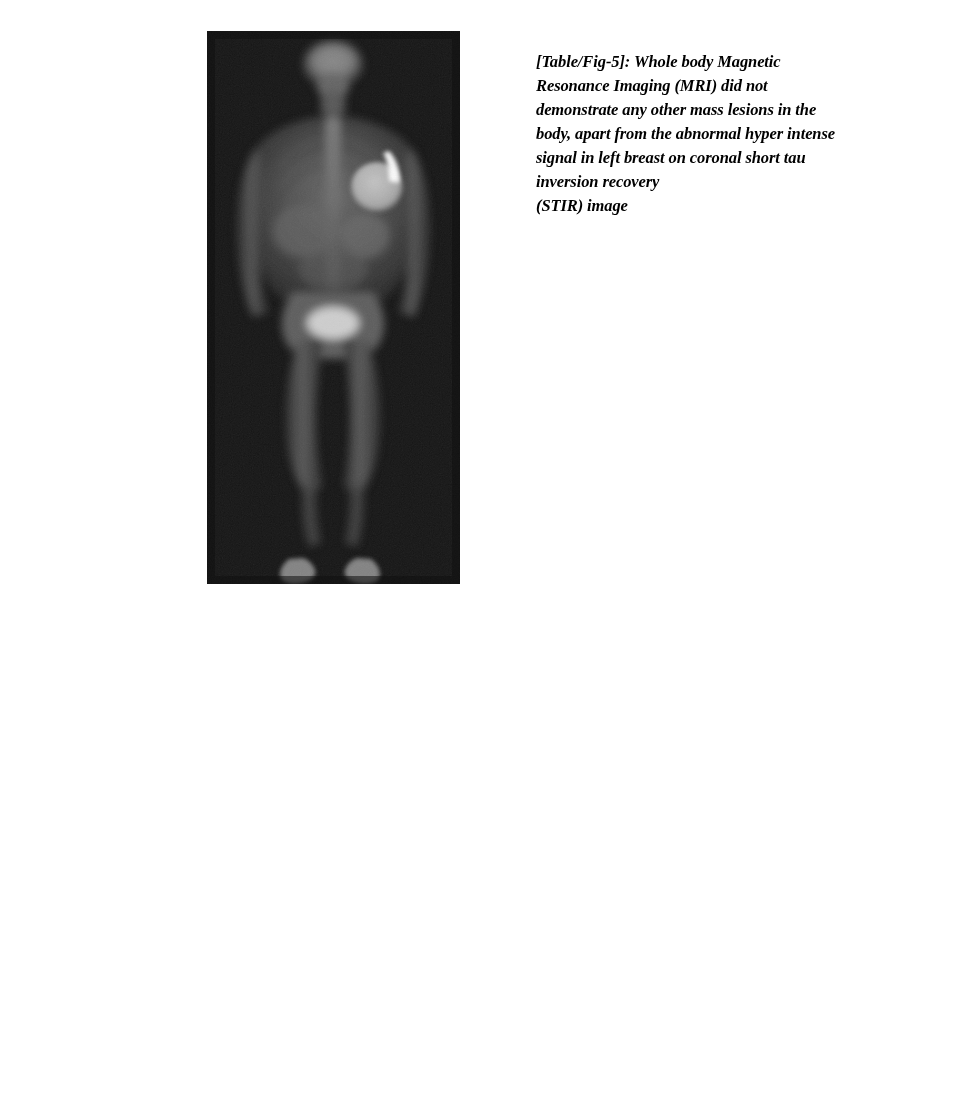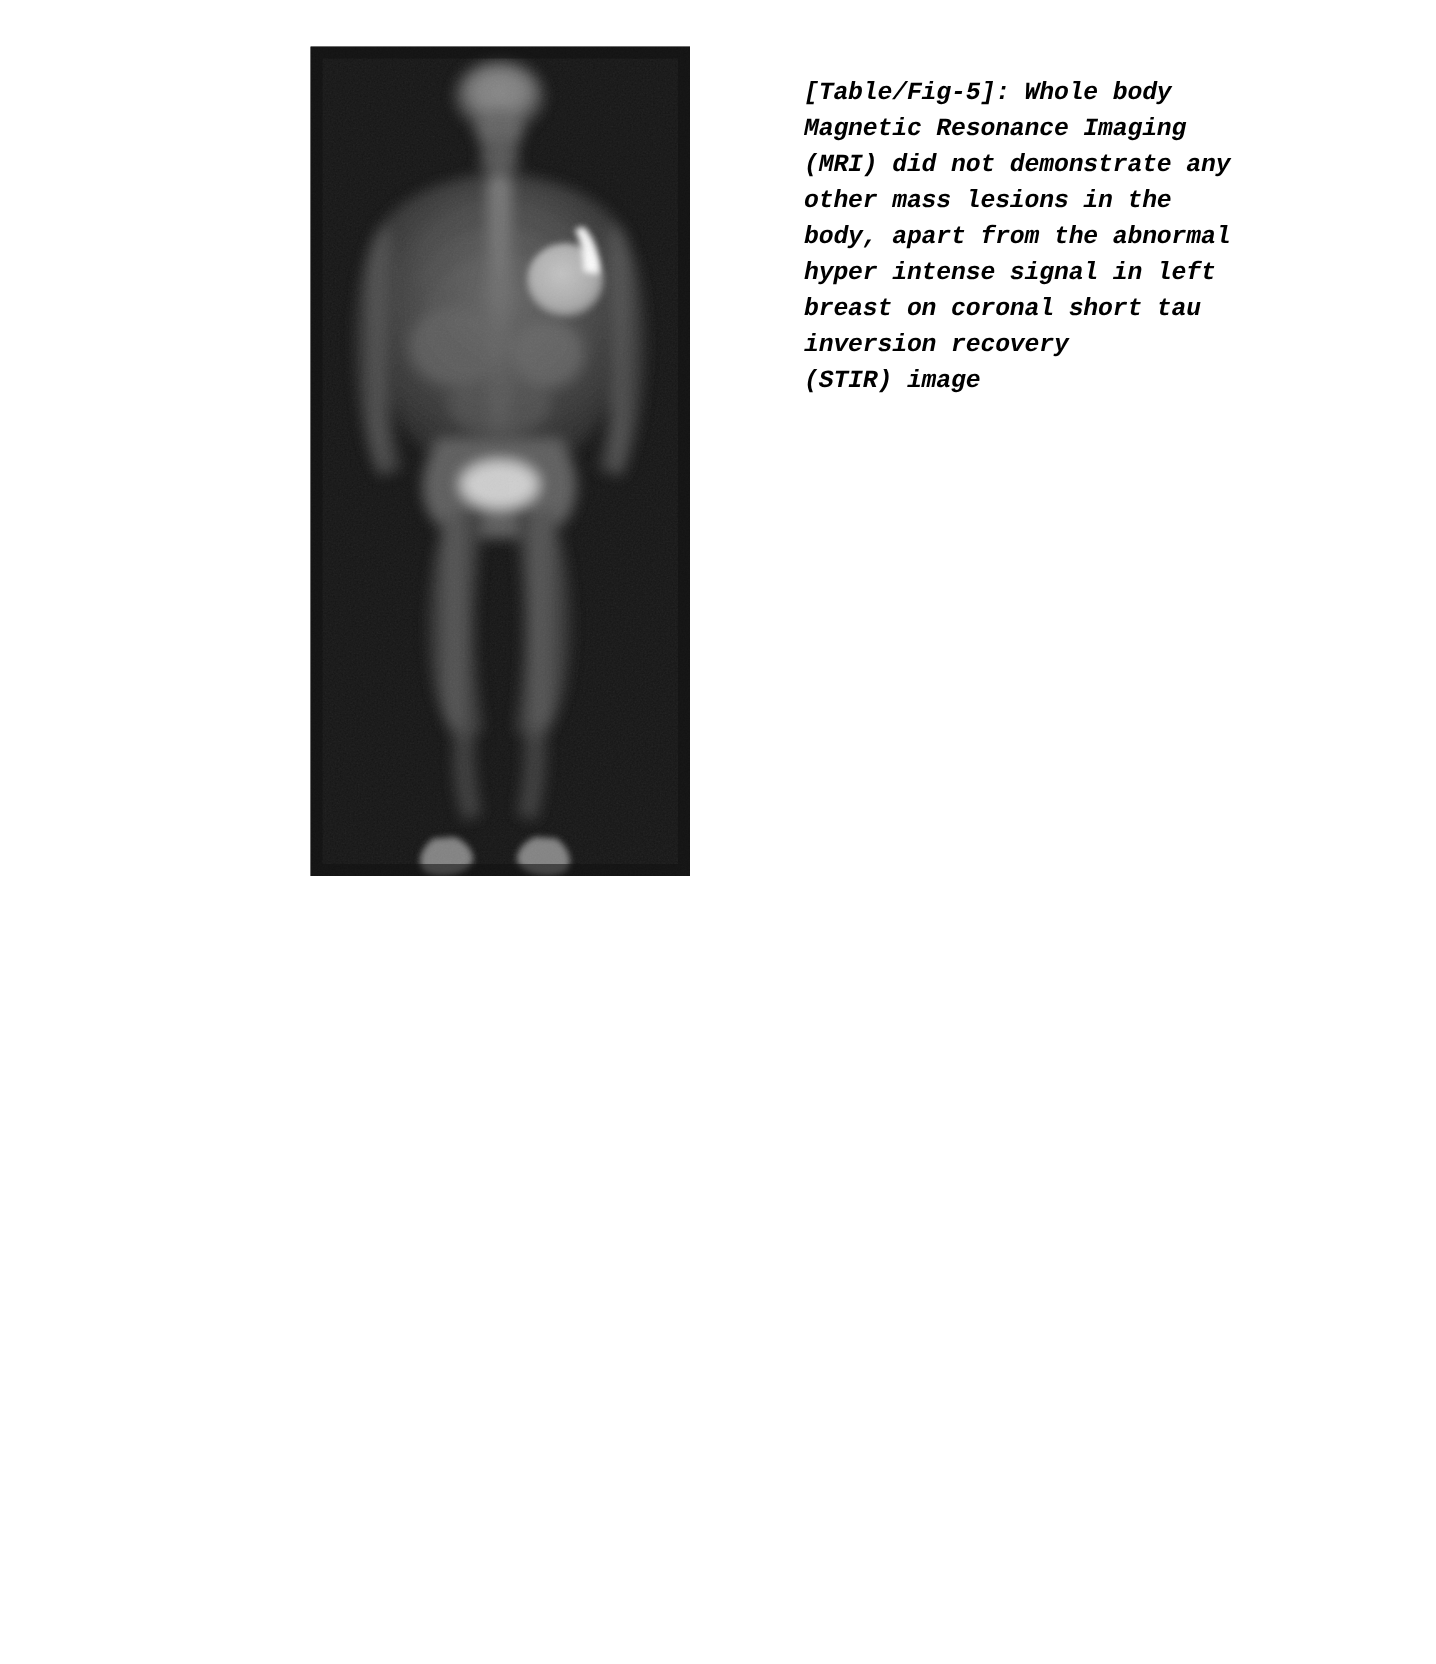--- a/index.html
+++ b/index.html
@@ -37,21 +37,21 @@
     width: 253px;
     height: 553px;
   }
 
   
   #caption {
     position: absolute;
     left: 536px;
     top: 50px;
     width: 300px;
-    font-family: Liberation Mono, monospace;
+    font-family: Liberation Serif, serif;
     font-style: italic;
     font-weight: bold;
     font-size: 16.5px;
     line-height: 24px;
     color: #000000;
     letter-spacing: -0.1px;
     white-space: pre-wrap;
   }
 </style>
 </head>

